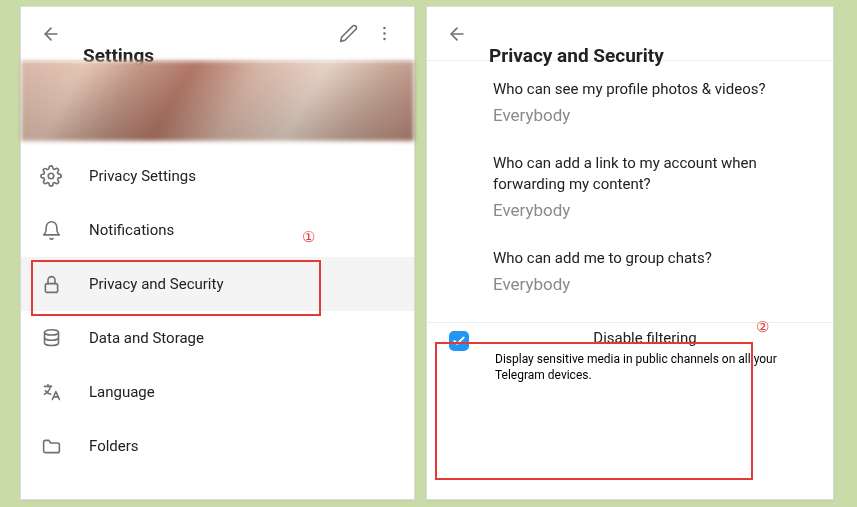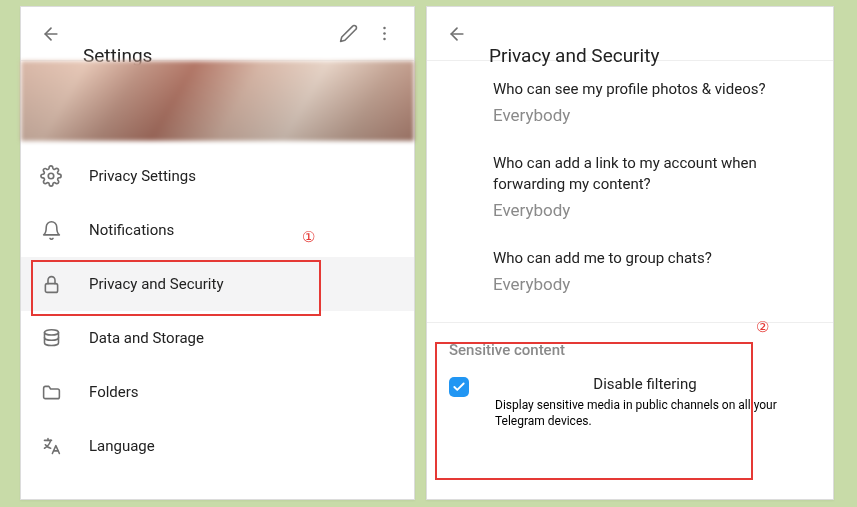--- a/index.html
+++ b/index.html
@@ -30,21 +30,21 @@
     align-items: center;
     padding: 0 12px;
     border-bottom: 1px solid #eee;
     background:#fff;
   }
   .header .back {
     width: 36px; height:36px; display:flex; align-items:center; justify-content:center;
     color:#707070; cursor:pointer; border-radius:50%;
   }
   .header .title {
-    font-size: 19px; font-weight:400; color:#222; margin-left: 14px; flex:1;margin-top:44px;
+    font-size: 19px; font-weight:700; color:#222; margin-left: 14px; flex:1;margin-top:44px;
   }
   .header .action {
     width:36px; height:36px; display:flex; align-items:center; justify-content:center;
     color:#707070; cursor:pointer; border-radius:50%;
   }
   .profile-banner {
     height: 80px;
     background: linear-gradient(120deg, #d9b8a8 0%, #e8c9b8 15%, #c49888 28%, #b47868 40%, #d9b8a8 55%, #e8d5c8 70%, #c8a898 85%, #b88878 100%);
     position:relative;
     filter: blur(2px);
@@ -166,40 +166,40 @@
             <path d="M4 5v6c0 1.66 3.58 3 8 3s8-1.34 8-3V5"></path>
             <path d="M4 11v6c0 1.66 3.58 3 8 3s8-1.34 8-3v-6"></path>
           </svg>
       </span>
       <span class="label">Data and Storage</span>
     </div>
 
     <div class="menu-item">
       <span class="icon">
         <svg width="21" height="21" viewBox="0 0 24 24" fill="none" stroke="currentColor" stroke-width="1.8" stroke-linecap="round" stroke-linejoin="round">
-            <path d="M3 7a2 2 0 0 1 2-2h4l2 3h8a2 2 0 0 1 2 2v7a2 2 0 0 1-2 2H5a2 2 0 0 1-2-2V7z"></path>
-          </svg>
-      </span>
-      <span class="label">Folders</span>
-    </div>
-
-    <div class="menu-item">
-      <span class="icon">
-        <svg width="21" height="21" viewBox="0 0 24 24" fill="none" stroke="currentColor" stroke-width="1.8" stroke-linecap="round" stroke-linejoin="round">
             <path d="M4 5h8"></path>
             <path d="M8 3v2"></path>
             <path d="M11 5c-1 4-3.5 7-7 9"></path>
             <path d="M5 10c1.5 2 3.5 3.5 6 4"></path>
             <path d="M13 20l4-9 4 9"></path>
             <path d="M14.5 17h5"></path>
           </svg>
       </span>
       <span class="label">Language</span>
     </div>
 
+    <div class="menu-item">
+      <span class="icon">
+        <svg width="21" height="21" viewBox="0 0 24 24" fill="none" stroke="currentColor" stroke-width="1.8" stroke-linecap="round" stroke-linejoin="round">
+            <path d="M3 7a2 2 0 0 1 2-2h4l2 3h8a2 2 0 0 1 2 2v7a2 2 0 0 1-2 2H5a2 2 0 0 1-2-2V7z"></path>
+          </svg>
+      </span>
+      <span class="label">Folders</span>
+    </div>
+
   </div>
 </div>
 
 <div class="panel panel-right">
   <div class="header">
     <div class="back">
       <svg width="20" height="20" viewBox="0 0 24 24" fill="none" stroke="currentColor" stroke-width="2" stroke-linecap="round" stroke-linejoin="round">
           <line x1="19" y1="12" x2="5" y2="12"></line>
           <polyline points="12 19 5 12 12 5"></polyline>
         </svg>
@@ -216,21 +216,20 @@
       <div class="q">Who can add a link to my account when forwarding my content?</div>
       <div class="v">Everybody</div>
     </div>
     <div class="priv-item">
       <div class="q">Who can add me to group chats?</div>
       <div class="v">Everybody</div>
     </div>
   </div>
 
   <div class="section-divider"></div>
-  <div class="section-title">Sensitive content</div>
 
   <div class="check-row">
     <div class="checkbox">
       <svg width="14" height="14" viewBox="0 0 24 24" fill="none" stroke="#fff" stroke-width="3.2" stroke-linecap="round" stroke-linejoin="round">
           <polyline points="20 6 9 17 4 12"></polyline>
         </svg>
     </div>
     <div class="check-text">
       <div class="t">Disable filtering</div>
       <div class="d">Display sensitive media in public channels on all your Telegram devices.</div>

